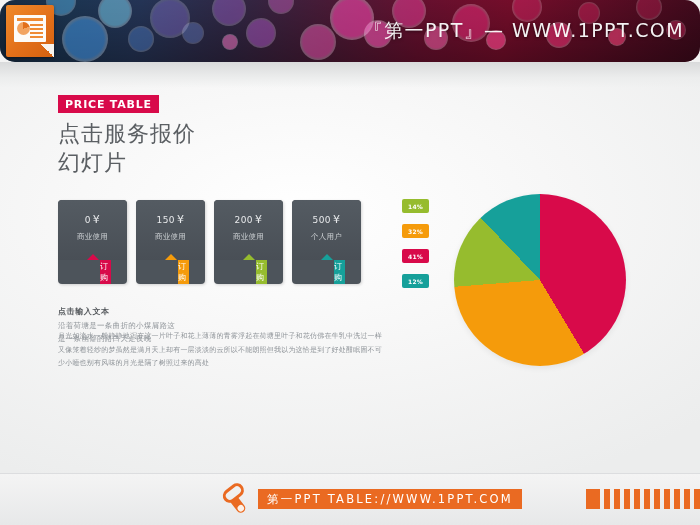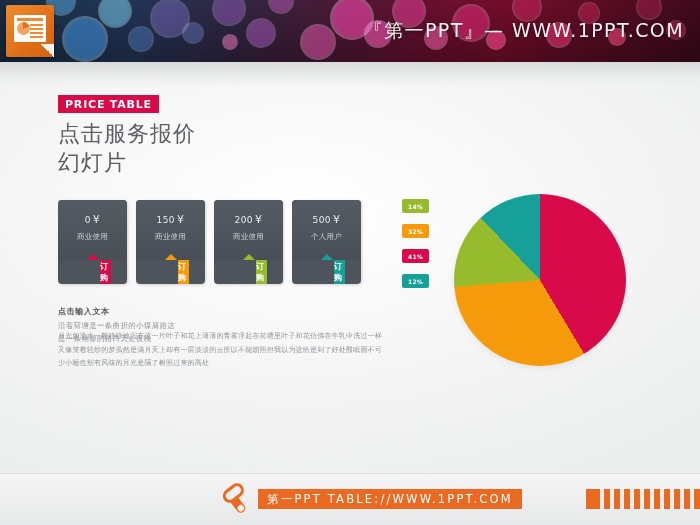--- a/index.html
+++ b/index.html
@@ -15,20 +15,21 @@
 
   
   #banner {
     position: absolute; left: 0; top: 0; width: 700px; height: 62px;
     overflow: hidden;
     background:
       linear-gradient(100deg,
         #1d3550 0%, #224063 10%, #2c3f68 20%,
         #3a2f52 33%, #5a1f41 47%, #7d1338 60%,
         #8d1033 72%, #6e0f2c 85%, #4a0c21 100%);
+    border-radius: 15px;
   }
   #banner .bk {
     position: absolute; border-radius: 50%;
     mix-blend-mode: screen;
   }
   #bannerShade {
     position: absolute; left: 0; top: 0; width: 700px; height: 62px;
     background: linear-gradient(to bottom, rgba(0,0,0,.18), rgba(0,0,0,.42));
   }
   #bannerText {
@@ -104,21 +105,21 @@
     background: linear-gradient(to bottom, #545b62, #494f56);
     display: flex; flex-direction: column; align-items: center;
     justify-content: flex-start; padding-top: 13px;
   }
   .card .price { color: #e8eaec; font-size: 9px; letter-spacing: .5px; }
   .card .price .yen { font-size: 11px; margin-left: 2px; }
   .card .who { color: #cdd1d4; font-size: 7.5px; margin-top: 6px; letter-spacing: .3px; }
   .card .btn {
     position: absolute; left: 0; right: 16px; bottom: 0; height: 24px;
     display: flex; align-items: center; justify-content: center;
-    color: #fff; font-size: 8px; font-weight: bold; letter-spacing: 1px; margin-left: 42px;
+    color: #fff; font-size: 8px; font-weight: normal; letter-spacing: 1px; margin-left: 42px;
   }
   .card .notch {
     position: absolute; left: 50%; bottom: 24px;
     transform: translateX(-50%);
     width: 0; height: 0;
     border-left: 6px solid transparent;
     border-right: 6px solid transparent;
     border-bottom: 6px solid currentColor;
   }
 

